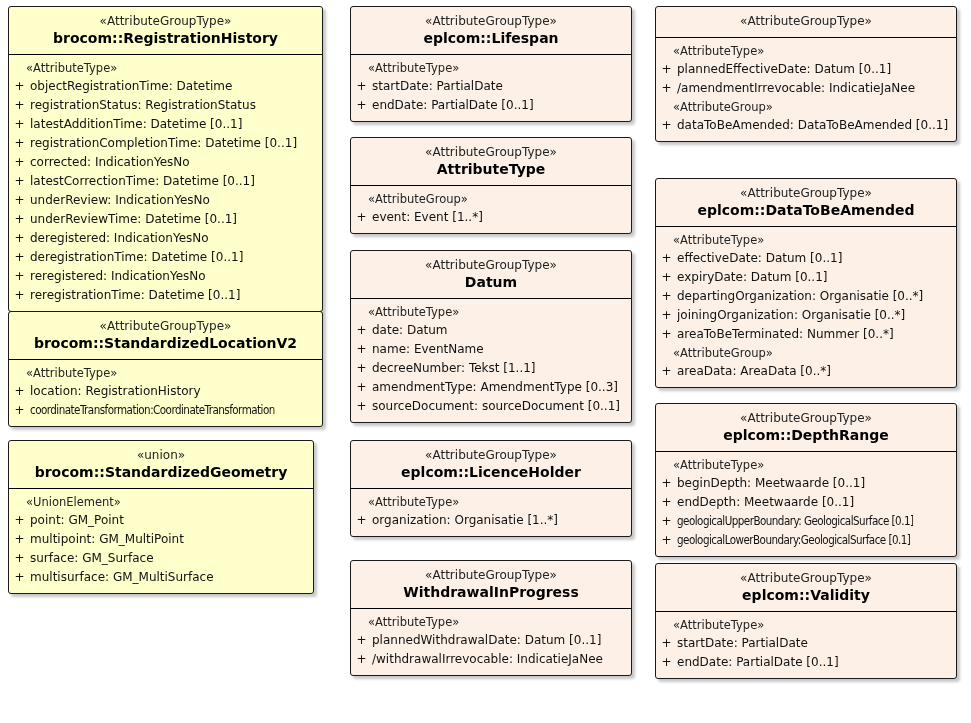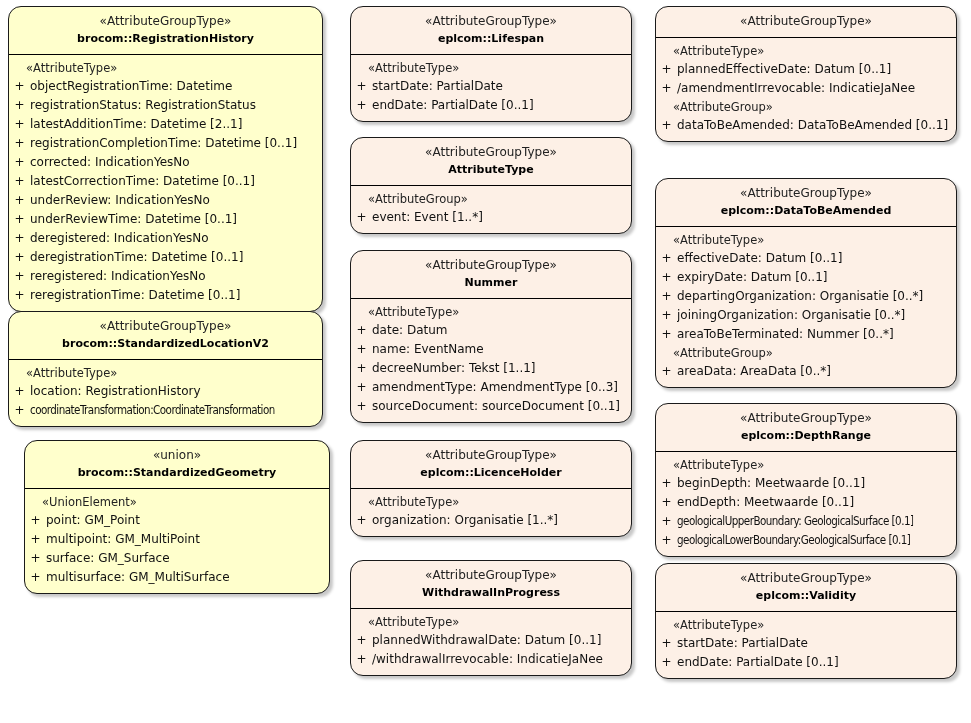--- a/index.html
+++ b/index.html
@@ -18,21 +18,21 @@
   #canvas {
     position: relative;
     width: 971px;
     height: 723px;
   }
 
   .uml-class {
     position: absolute;
     box-sizing: border-box;
     border: 1px solid #000000;
-    border-radius: 13px;
+    border-radius: 3px;
     box-shadow: 3px 3px 3px rgba(0,0,0,0.22);
     overflow: hidden;
   }
 
   .uml-class.yellow {
     background: #ffffcc;
     border-color: #1a1a1a;
   }
   .uml-class.peach {
     background: #fdf0e6;
@@ -45,21 +45,21 @@
     border-bottom: 1px solid #000000;
     box-sizing: border-box;
   }
   .stereotype-line {
     font-size: 12px;
     color: #222222;
     line-height: 17px;
     white-space: nowrap;
   }
   .class-name {
-    font-size: 11px;
+    font-size: 14px;
     font-weight: bold;
     color: #000000;
     line-height: 17px;
     white-space: nowrap;
   }
 
   .class-body {
     padding: 4px 0 6px 0;
   }
 
@@ -92,21 +92,21 @@
   .attr-text.condensed {
     letter-spacing: -0.55px;
     font-stretch: condensed;
     transform: scaleX(0.96);
     transform-origin: left center;
   }
 
   
   #cls-registrationhistory { left: 8px;  top: 6px;   width: 315px; }
   #cls-standardizedlocationv2 { left: 8px; top: 311px; width: 315px; }
-  #cls-standardizedgeometry { left: 24px; top: 440px; width: 306px; }
+  #cls-standardizedgeometry { left: 8px; top: 440px; width: 306px; }
 
   
   #cls-lifespan        { left: 350px; top: 6px;   width: 282px; }
   #cls-licencehistory  { left: 350px; top: 137px; width: 282px; }
   #cls-event           { left: 350px; top: 250px; width: 282px; }
   #cls-licenceholder   { left: 350px; top: 440px; width: 282px; }
   #cls-withdrawalinprogress { left: 350px; top: 560px; width: 282px; }
 
   
   #cls-amendmentinprogress { left: 655px; top: 6px;   width: 302px; }
@@ -129,21 +129,21 @@
       <div class="attr-row">
         <span class="attr-vis">+</span>
         <span class="attr-text">objectRegistrationTime: Datetime</span>
       </div>
       <div class="attr-row">
         <span class="attr-vis">+</span>
         <span class="attr-text">registrationStatus: RegistrationStatus</span>
       </div>
       <div class="attr-row">
         <span class="attr-vis">+</span>
-        <span class="attr-text">latestAdditionTime: Datetime [2..1]</span>
+        <span class="attr-text">latestAdditionTime: Datetime [0..1]</span>
       </div>
       <div class="attr-row">
         <span class="attr-vis">+</span>
         <span class="attr-text">registrationCompletionTime: Datetime [0..1]</span>
       </div>
       <div class="attr-row">
         <span class="attr-vis">+</span>
         <span class="attr-text">corrected: IndicationYesNo</span>
       </div>
       <div class="attr-row">
@@ -249,21 +249,21 @@
       <div class="attr-row">
         <span class="attr-vis">+</span>
         <span class="attr-text">event: Event [1..*]</span>
       </div>
     </div>
   </div>
 
   <div class="uml-class peach" id="cls-event">
     <div class="class-header">
       <div class="stereotype-line">«AttributeGroupType»</div>
-      <div class="class-name">Nummer</div>
+      <div class="class-name">Datum</div>
     </div>
     <div class="class-body">
       <div class="group-label">«AttributeType»</div>
       <div class="attr-row">
         <span class="attr-vis">+</span>
         <span class="attr-text">date: Datum</span>
       </div>
       <div class="attr-row">
         <span class="attr-vis">+</span>
         <span class="attr-text">name: EventName</span>

